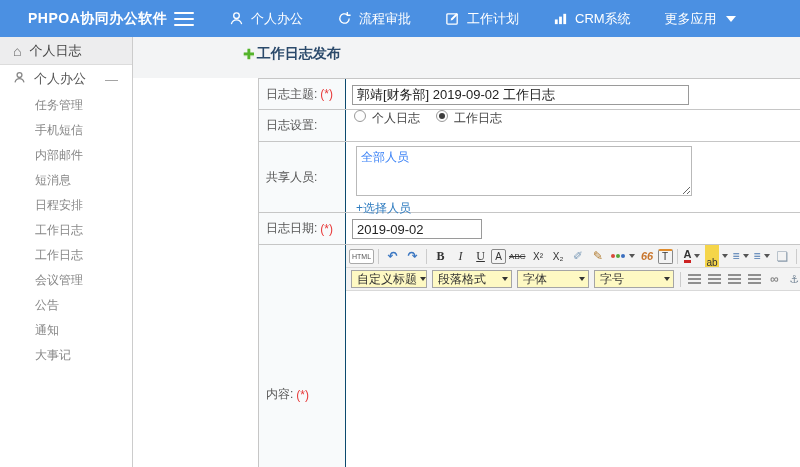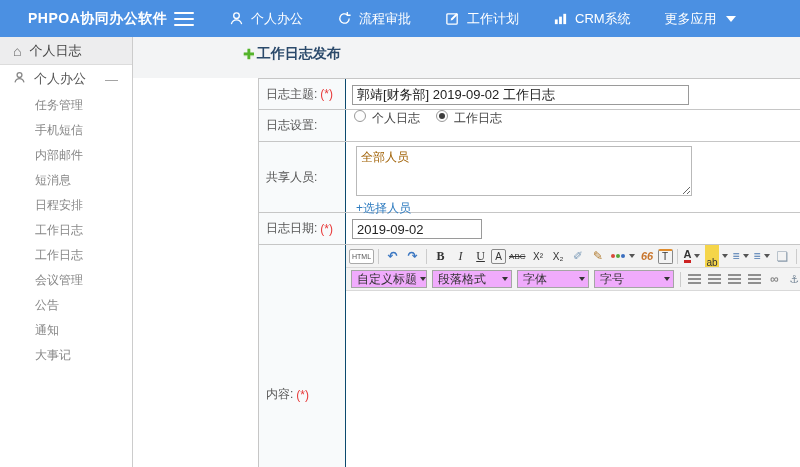--- a/index.html
+++ b/index.html
@@ -60,21 +60,21 @@
 
   .radio-group { display:flex; align-items:flex-start; gap:6px; height:100%; padding-left:8px;
     font-size:12px; color:#444; }
   .radio { width:12px; height:12px; border:1px solid #999; border-radius:50%;
     background:#fdfdfd; display:inline-block; position:relative; cursor:pointer; flex-shrink:0; }
   .radio.checked::after { content:""; position:absolute; left:2px; top:2px; width:6px;
     height:6px; border-radius:50%; background:#3c3c3c; }
   .radio-label { margin-right:10px; }
 
   .share-area { position:absolute; left:10px; top:4px; width:336px; height:50px;
-    border:1px solid #b9b9b9; font-size:12px; color:#a16207; padding:2px 4px;
+    border:1px solid #b9b9b9; font-size:12px; color:#3b82f6; padding:2px 4px;
     font-family:inherit; resize:both; background:#fff; }
   .share-link { position:absolute; left:10px; top:58px; font-size:12px; color:#2f7cc0;
     cursor:pointer; text-decoration:none; }
 
   
   .editor { width:471px; height:100%; border-right:1px solid #c6c6c6; display:flex;
     flex-direction:column; }
   .tbar { background:#f3f3f3; border-bottom:1px solid #d9d9d9; display:flex;
     align-items:center; height:23px; padding:0 3px; gap:1px; overflow:hidden; flex-shrink:0; }
   .tbtn { height:19px; min-width:19px; display:flex; align-items:center; justify-content:center;
@@ -95,21 +95,21 @@
   .tbox { border:1px solid #888; border-top:2px solid #e08c2c; font-size:10px; height:15px; min-width:15px; }
   .fontcolor { border-bottom:3px solid #cc2222; line-height:10px; height:14px; font-weight:bold; font-size:11px; }
   .hilite { background:#f5d54a; font-size:10px; height:24px; line-height:13px; padding:16px 1px; }
   .listg { color:#4a77b0; font-weight:bold; }
   .page-g { color:#8899aa; font-size:13px; }
   .dd-arrow { width:0; height:0; border-left:3px solid transparent; border-right:3px solid transparent;
     border-top:4px solid #555; margin-left:3px; }
   .dot { width:4px; height:4px; border-radius:50%; display:inline-block; margin:0 .5px; }
   .dot.r{background:#d84a3a;} .dot.g{background:#57a639;} .dot.b{background:#3b6fc0;}
 
-  .tsel { display:flex; align-items:center; justify-content:space-between; background:#f0abfc;
+  .tsel { display:flex; align-items:center; justify-content:space-between; background:#fef9c3;
     border:1px solid #a5a5a5; height:18px; font-size:12px; color:#333; padding:0 3px 0 5px;
     margin:0 2px; cursor:pointer; flex-shrink:0; white-space:nowrap; }
   .w76{width:76px;} .w80{width:80px;} .w72{width:72px;}
   .tsel .dd-arrow{ border-top-color:#333; }
 
   .bars { width:13px; height:11px;
     background:repeating-linear-gradient(#8f8f8f 0 2px, transparent 2px 4px); }
   .link-g { color:#8a8a8a; font-weight:bold; }
   .anchor-g { color:#7a8a9a; font-size:11px; }
   .edit-area { background:#fff; flex:1; }

